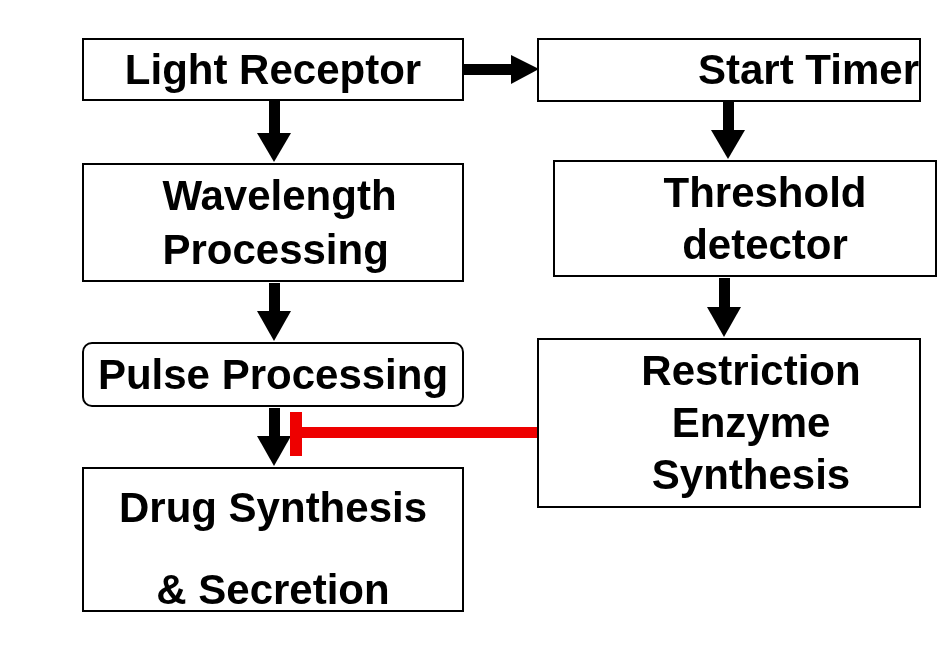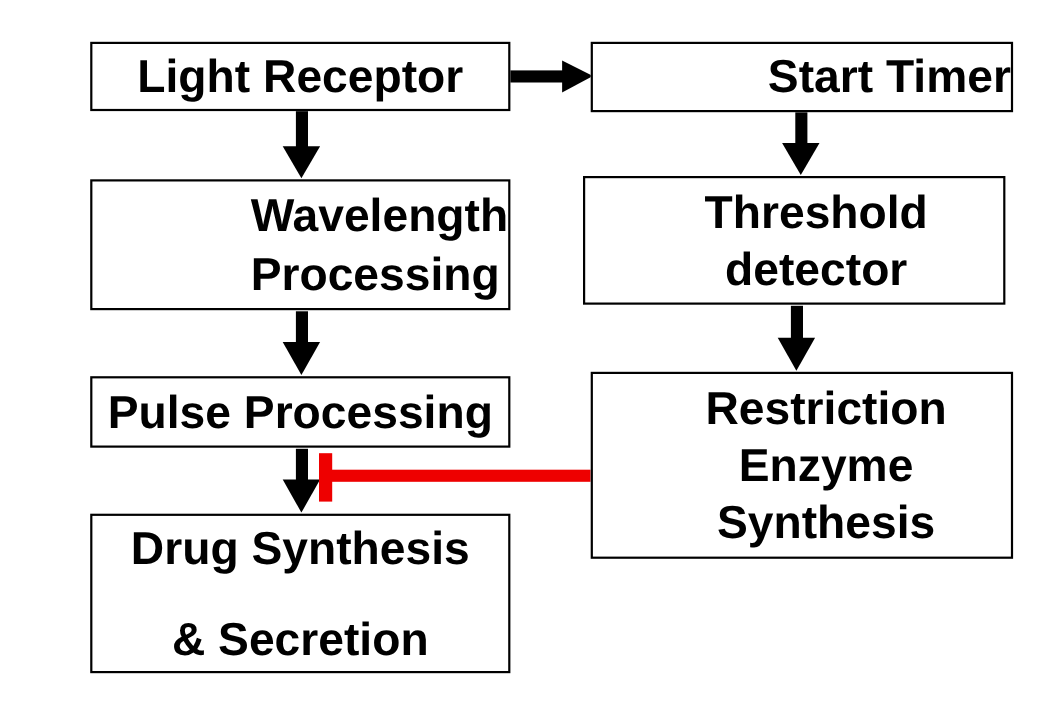--- a/index.html
+++ b/index.html
@@ -29,28 +29,28 @@
     font-size:42px;
     display:flex;
     align-items:center;
     justify-content:center;
     text-align:center;
   }
   .node .lbl{white-space:pre-line;}
   
   .n-light       {left:70px;  top:38px;  width:382px; height:63px;}
   .n-wavelength  {left:70px;  top:163px; width:382px; height:119px;
-                  justify-content:flex-end; text-align:left; padding-left:13px;}
+                  justify-content:center; text-align:left; padding-left:13px;}
   .n-wavelength .lbl{line-height:54px;}
-  .n-pulse       {left:70px;  top:342px; width:382px; height:65px;}
-  .n-drug        {left:70px;  top:467px; width:382px; height:145px;}
+  .n-pulse       {left:70px;  top:342px; width:382px; height:65px;border-radius:10px;}
+  .n-drug        {left:70px;  top:467px; width:382px; height:145px;align-items:flex-end;}
   .n-drug .lbl{line-height:41px;}
   
   .n-timer       {left:525px; top:38px;  width:384px; height:64px;justify-content:flex-end;}
-  .n-threshold   {left:518px; top:160px; width:384px; height:117px;padding-left:40px;}
+  .n-threshold   {left:541px; top:160px; width:384px; height:117px;padding-left:40px;}
   .n-threshold .lbl{line-height:52px;}
   .n-restriction {left:525px; top:338px; width:384px; height:170px;padding-left:44px;}
   .n-restriction .lbl{line-height:52px;}
   svg.connectors{
     position:absolute;left:0;top:0;width:945px;height:646px;
     pointer-events:none;
   }
   svg.connectors .blk{fill:var(--arrow);}
   svg.connectors .red{fill:var(--inhibition);}
 </style>

